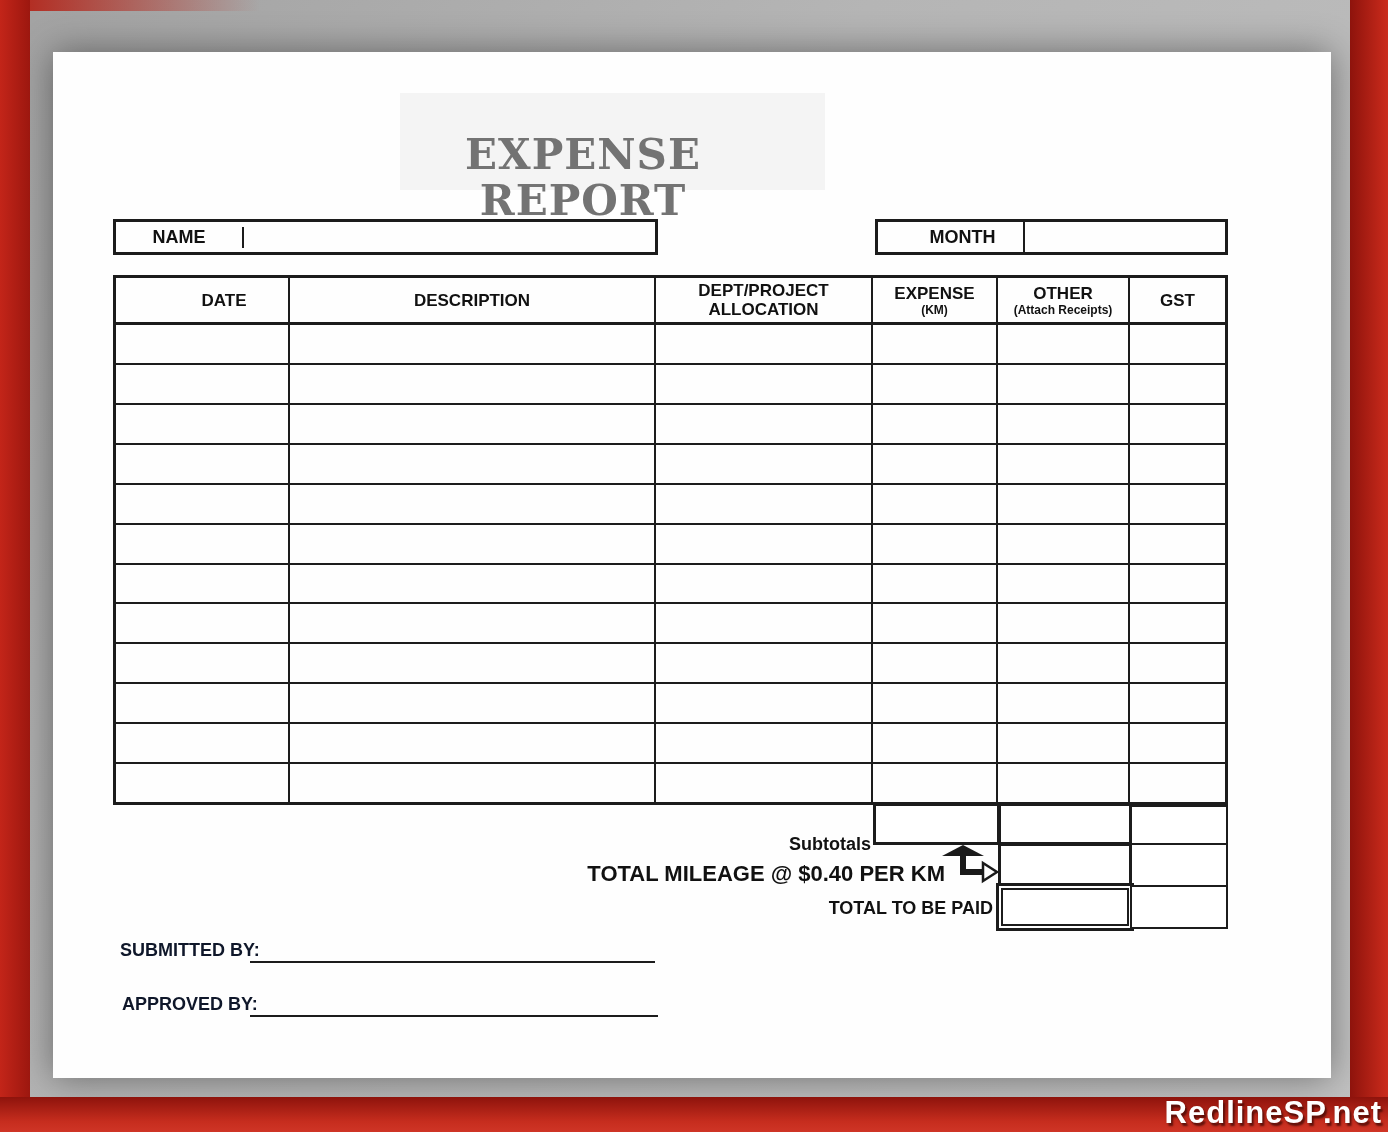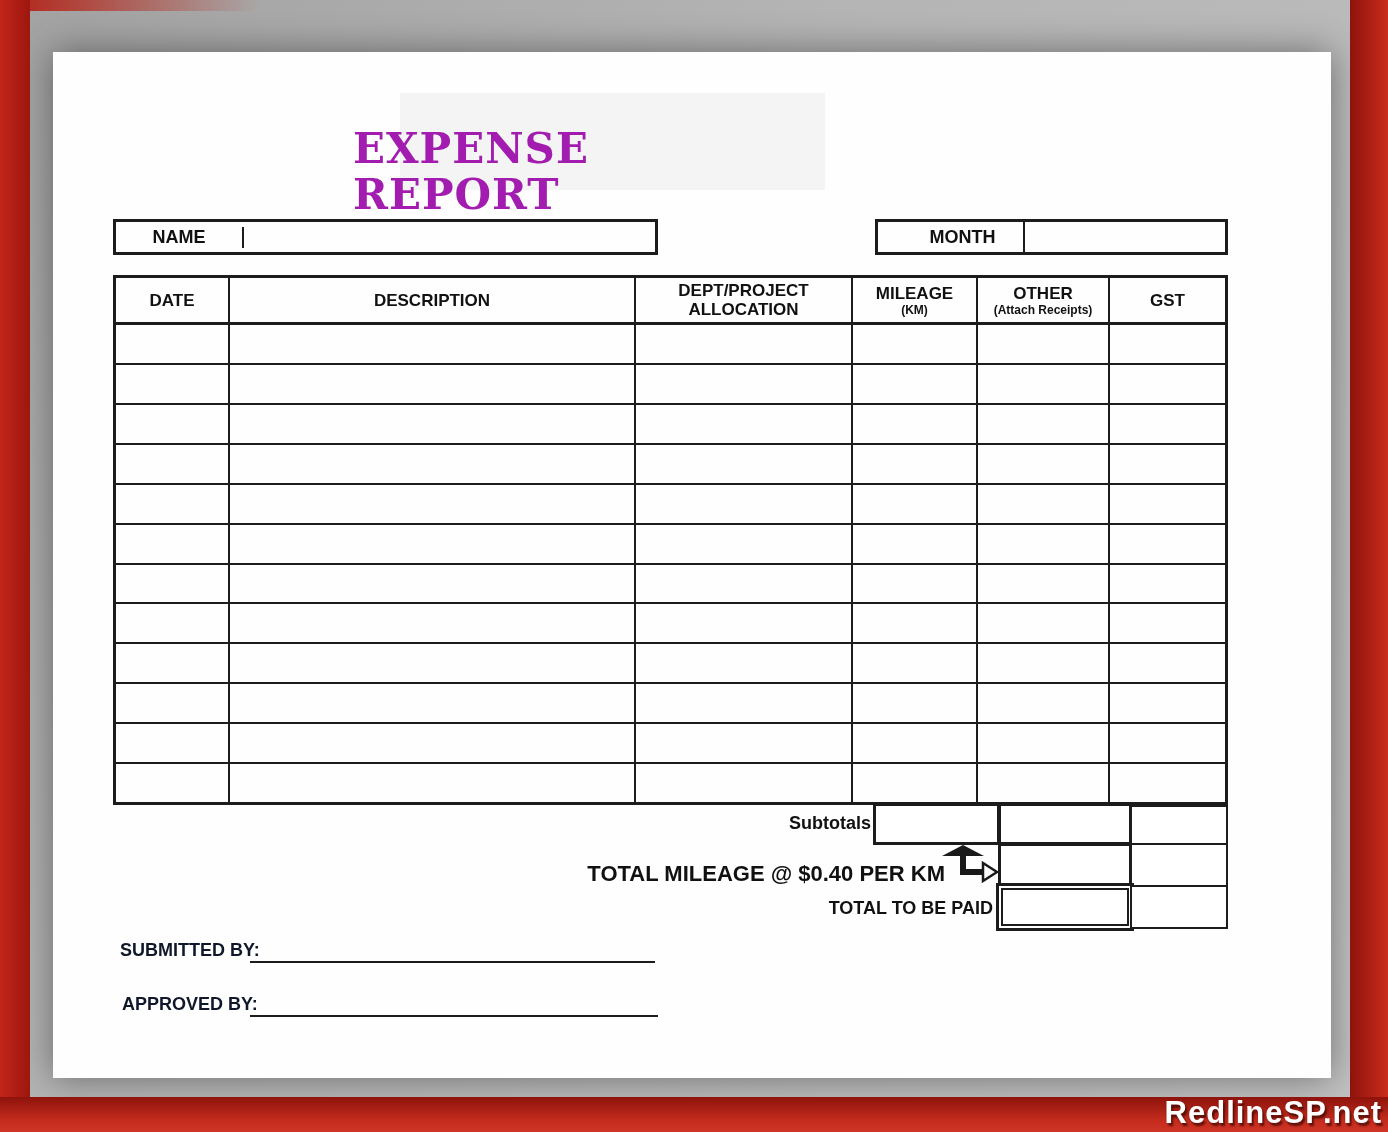--- a/index.html
+++ b/index.html
@@ -22,23 +22,23 @@
   .watermark{position:absolute;right:6px;bottom:1px;z-index:5;
              font-size:31px;font-weight:bold;color:#ffffff;letter-spacing:1px;
              text-shadow:2px 3px 2px rgba(70,10,5,.8),0 0 2px rgba(120,20,10,.5);}
 
   
   .page{position:absolute;left:53px;top:52px;width:1278px;height:1026px;
         background:#fefefe;box-shadow:0 0 34px rgba(0,0,0,.42);z-index:2;}
 
   .title-backdrop{position:absolute;left:347px;top:41px;width:425px;height:97px;
                   background:rgba(160,160,160,.10);}
-  .page-title{position:absolute;left:300px;top:74px;width:460px;height:46px;line-height:46px;
-              text-align:left;font-family:"DejaVu Serif","Liberation Serif",serif;
-              font-weight:bold;font-size:42px;letter-spacing:1px;word-spacing:8px;color:#a21caf;}
+  .page-title{position:absolute;left:300px;top:80px;width:460px;height:46px;line-height:46px;
+              text-align:center;font-family:"DejaVu Serif","Liberation Serif",serif;
+              font-weight:bold;font-size:42px;letter-spacing:1px;word-spacing:8px;color:#737373;}
 
   
   .fieldbox{position:absolute;border:3px solid #1c1c1c;display:flex;}
   .fieldbox .lab{border-right:2px solid #1c1c1c;display:flex;align-items:center;justify-content:center;
                  font-weight:bold;font-size:18px;color:#111;}
   .fieldbox .val{flex:1;}
   .namebox{left:60px;top:167px;width:545px;height:36px;align-items:center;}
   .namebox .lab{width:128px;}
   .monthbox{left:822px;top:167px;width:353px;height:36px;padding-left:24px;}
   .monthbox .lab{width:123px;}
@@ -50,37 +50,37 @@
   .hcell{display:flex;flex-direction:column;align-items:center;justify-content:center;
          border-left:2px solid #1c1c1c;color:#111;}
   .hcell:first-child{border-left:none;}
   .hl{font-weight:bold;font-size:17px;line-height:19px;}
   .hs{font-weight:bold;font-size:12px;line-height:14px;}
   .rows{flex:1;display:flex;flex-direction:column;}
   .trow{flex:1;display:flex;border-top:2px solid #1c1c1c;}
   .trow:first-child{border-top:none;}
   .tcell{border-left:2px solid #1c1c1c;height:100%;}
   .tcell:first-child{border-left:none;}
-  .c0{width:112px;}.c1{width:406px;}.c2{width:217px;text-align:right;}.c3{width:125px;}.c4{width:132px;}.c5{flex:1;}
+  .c0{width:128px;margin-left:44px;}.c1{width:366px;}.c2{width:217px;text-align:right;}.c3{width:125px;}.c4{width:132px;}.c5{flex:1;}
 
   
   .xcell{position:absolute;background:#fff;}
   .thick{border:3px solid #1c1c1c;}
   .thin{border:2px solid #1c1c1c;}
   .sub-mileage{left:820px;top:751px;width:127px;height:42px;}
   .sub-other{left:945px;top:751px;width:134px;height:42px;}
   .gst-a{left:1077px;top:753px;width:98px;height:40px;}
   .tot-mileage{left:945px;top:791px;width:134px;height:44px;}
   .gst-b{left:1077px;top:791px;width:98px;height:44px;}
   .tot-paid{left:943px;top:831px;width:138px;height:48px;border:3px solid #1c1c1c;padding:2px;}
   .tot-paid .inner{width:100%;height:100%;border:2px solid #1c1c1c;}
   .gst-c{left:1077px;top:833px;width:98px;height:44px;}
 
   .rlabel{position:absolute;text-align:right;font-weight:bold;color:#111;}
-  .lab-subtotals{left:500px;top:761px;width:318px;font-size:18px;}
+  .lab-subtotals{left:500px;top:782px;width:318px;font-size:18px;}
   .lab-totmileage{left:400px;top:809px;width:492px;font-size:22px;}
   .lab-totpaid{left:540px;top:846px;width:400px;font-size:18px;}
 
   .arrow-icon{position:absolute;left:872px;top:791px;}
 
   .sig-label{position:absolute;font-weight:bold;font-size:18px;color:#0f172a;}
   .sig-submitted{left:67px;top:888px;}
   .sig-approved{left:69px;top:942px;}
   .sig-line{position:absolute;height:0;border-bottom:2px solid #1c1c1c;}
   .line-submitted{left:197px;top:909px;width:405px;}
@@ -116,21 +116,21 @@
           <div class="hl">DATE</div>
         </div>
         <div class="hcell c1">
           <div class="hl">DESCRIPTION</div>
         </div>
         <div class="hcell c2">
           <div class="hl">DEPT/PROJECT</div>
           <div class="hl">ALLOCATION</div>
         </div>
         <div class="hcell c3">
-          <div class="hl">MILEAGE</div>
+          <div class="hl">EXPENSE</div>
           <div class="hs">(KM)</div>
         </div>
         <div class="hcell c4">
           <div class="hl">OTHER</div>
           <div class="hs">(Attach Receipts)</div>
         </div>
         <div class="hcell c5">
           <div class="hl">GST</div>
         </div>
       </div>

